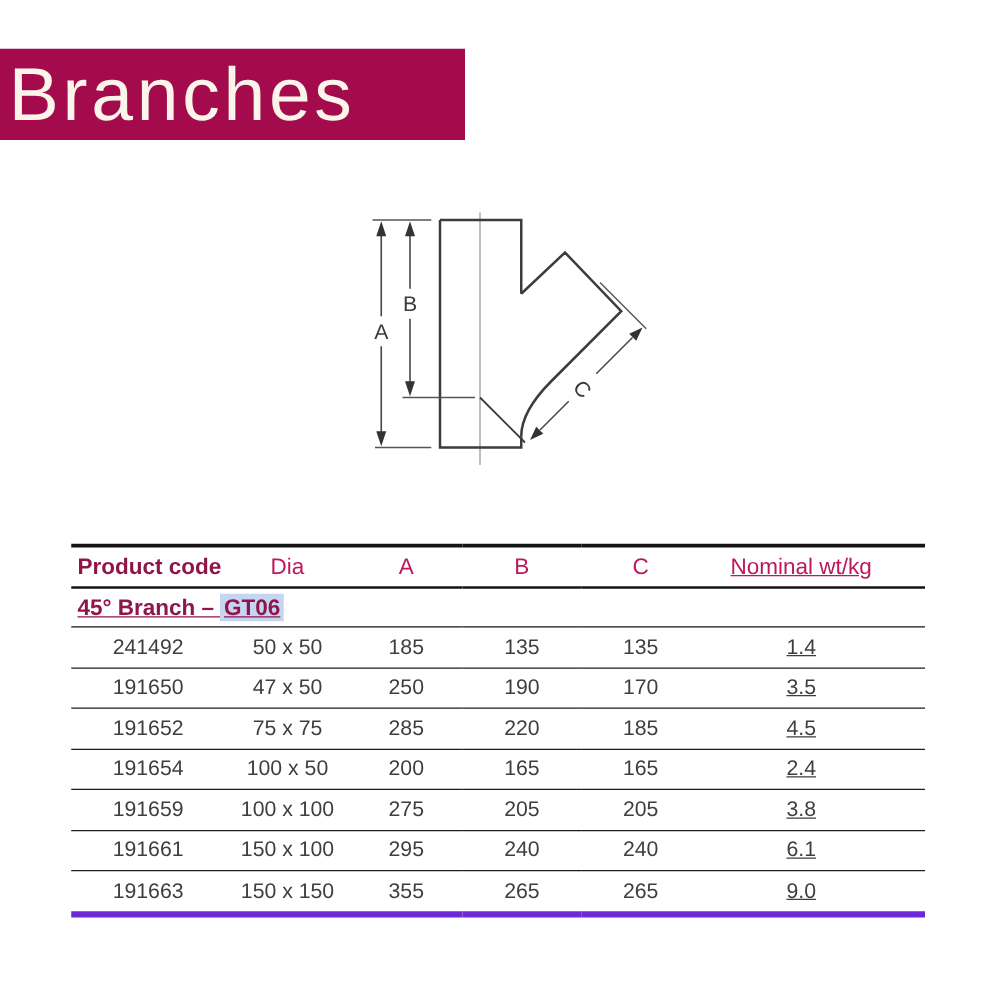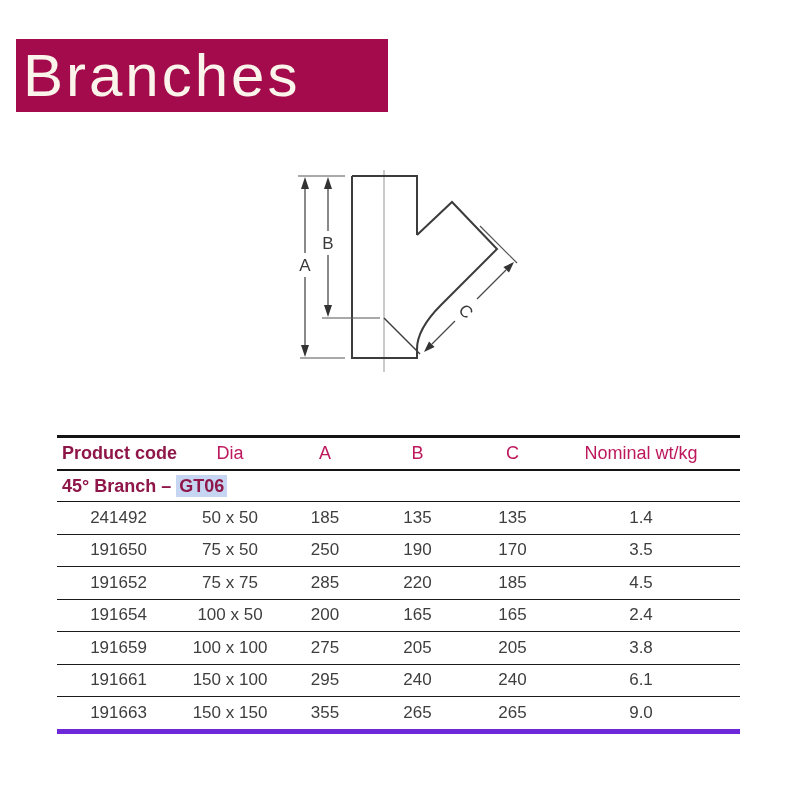--- a/index.html
+++ b/index.html
@@ -2,21 +2,21 @@
 <html><head>
 <meta charset="utf-8">
 <style>
   html,body{margin:0;padding:0;}
   body{
     width:800px;height:800px;background:#ffffff;position:relative;
     font-family:"Liberation Sans", sans-serif;overflow:hidden;
   }
   
   .banner{
-    position:absolute;left:16px;top:39px;width:372px;height:73px;
+    position:absolute;left:0;top:39px;width:372px;height:73px;
     background:#A30B4C;display:flex;align-items:center;
   }
   .banner .title{
     color:#FAF4EA;font-size:60px;font-weight:300;letter-spacing:3px;
     padding-left:7px;line-height:1;white-space:nowrap;
   }
   
   .diagram{position:absolute;left:270px;top:155px;width:260px;height:225px;}
   .diagram text{font-family:"Liberation Sans", sans-serif;fill:#3A3A3A;font-size:17px;}
   
@@ -31,26 +31,26 @@
   }
   .spec-table thead th{
     height:31px;color:#be185d;font-size:18px;
     border-bottom:2.5px solid #141414;
   }
   .spec-table thead th.c0{
     text-align:left;padding-left:5px;color:#8F1649;font-weight:bold;
   }
   .spec-table tr.section td{
     height:30px;text-align:left;padding-left:5px;color:#8F1649;
-    font-weight:bold;font-size:18px;border-bottom:1.5px solid #141414;
+    font-weight:bold;font-size:18px;border-bottom:1.5px solid #141414;text-decoration:underline;
   }
   .spec-table tr.section .hl{padding:1px 3px;}
   .spec-table tbody.data td{height:31.5px;border-bottom:1.5px solid #1c1c1c;}
   .spec-table tbody.data tr:last-child td{border-bottom:5px solid #6d28d9;}
-  .spec-table td.wt, .spec-table th.wt{padding-right:18px;}
+  .spec-table td.wt, .spec-table th.wt{padding-right:18px;text-decoration:underline;}
 </style>
 </head>
 <body>
 
 <div class="banner" style="background: rgb(163, 11, 76);">
   <span class="title" style="color: rgb(250, 244, 234);">Branches</span>
 </div>
 
 <svg class="diagram" viewBox="0 0 260 225" width="260" height="225">
 
@@ -122,21 +122,21 @@
       <tr>
         <td>241492</td>
         <td>50 x 50</td>
         <td>185</td>
         <td>135</td>
         <td>135</td>
         <td class="wt">1.4</td>
       </tr>
       <tr>
         <td>191650</td>
-        <td>75 x 50</td>
+        <td>47 x 50</td>
         <td>250</td>
         <td>190</td>
         <td>170</td>
         <td class="wt">3.5</td>
       </tr>
       <tr>
         <td>191652</td>
         <td>75 x 75</td>
         <td>285</td>
         <td>220</td>

